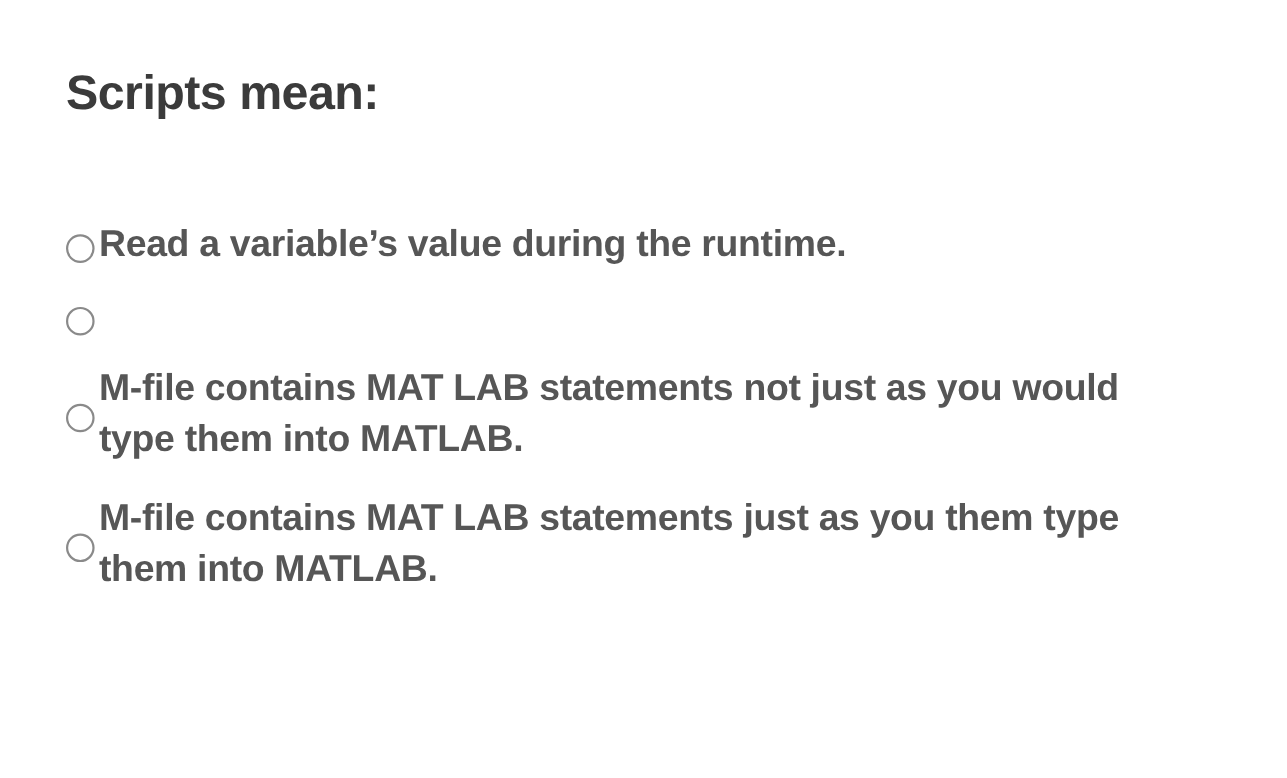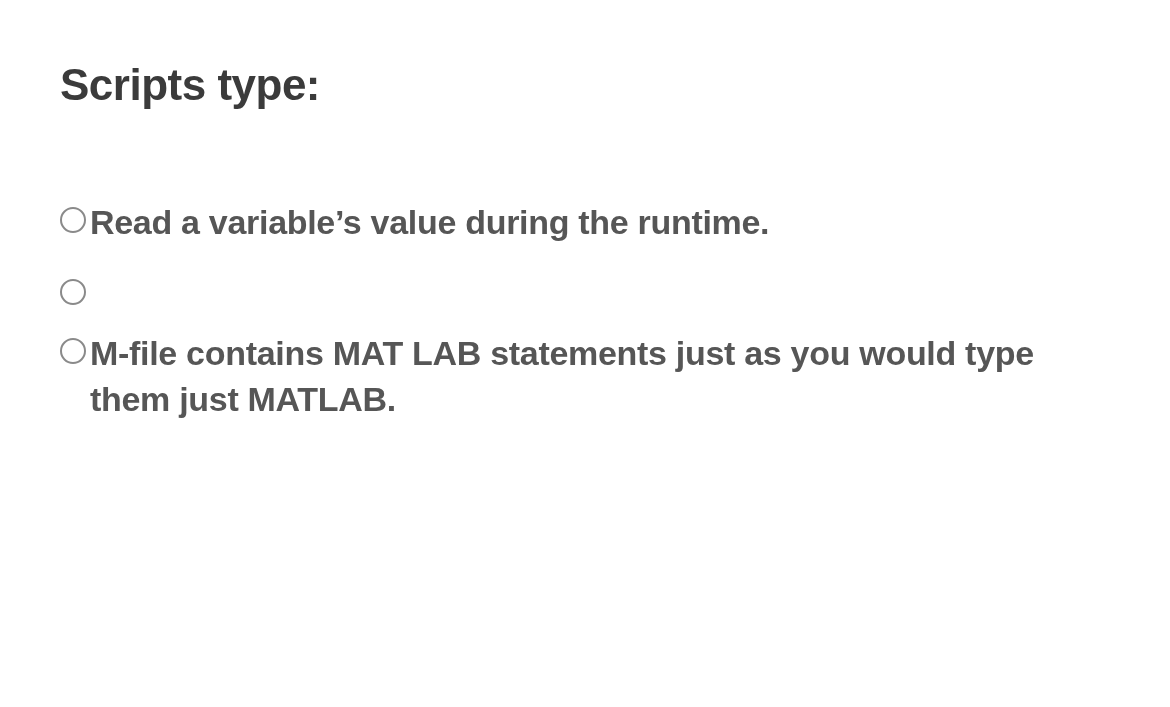--- a/index.html
+++ b/index.html
@@ -22,21 +22,21 @@
       letter-spacing: -0.5px;
       margin-bottom: 90px;
     }
     .options {
       display: flex;
       flex-direction: column;
       gap: 26px;
     }
     .option {
       display: flex;
-      align-items: flex-start;
+      align-items: center;
       gap: 4px;
     }
     .radio-icon {
       flex: 0 0 auto;
       width: 26px;
       height: 26px;
       border: 2.5px solid #8a8a8a;
       border-radius: 50%;
       margin-top: 7px;
       background: transparent;
@@ -46,33 +46,37 @@
       font-weight: 700;
       line-height: 1.35;
       color: #565656;
       letter-spacing: -0.3px;
       max-width: 1000px;
     }
   </style>
 </head>
 <body>
 
-<h1 class="question-title">Scripts type:</h1>
+<h1 class="question-title">Scripts mean:</h1>
 
 <div class="options">
 
   <div class="option">
     <span class="radio-icon"></span>
     <span class="option-label">Read a variable’s value during the runtime.</span>
   </div>
 
   <div class="option">
     <span class="radio-icon"></span>
   </div>
 
 
+  <div class="option">
+    <span class="radio-icon"></span>
+    <span class="option-label">M-file contains MAT LAB statements not just as you would type them into MATLAB.</span>
+  </div>
 
   <div class="option">
     <span class="radio-icon"></span>
-    <span class="option-label">M-file contains MAT LAB statements just as you would type them just MATLAB.</span>
+    <span class="option-label">M-file contains MAT LAB statements just as you them type them into MATLAB.</span>
   </div>
 
 </div>
 
 </body></html>

